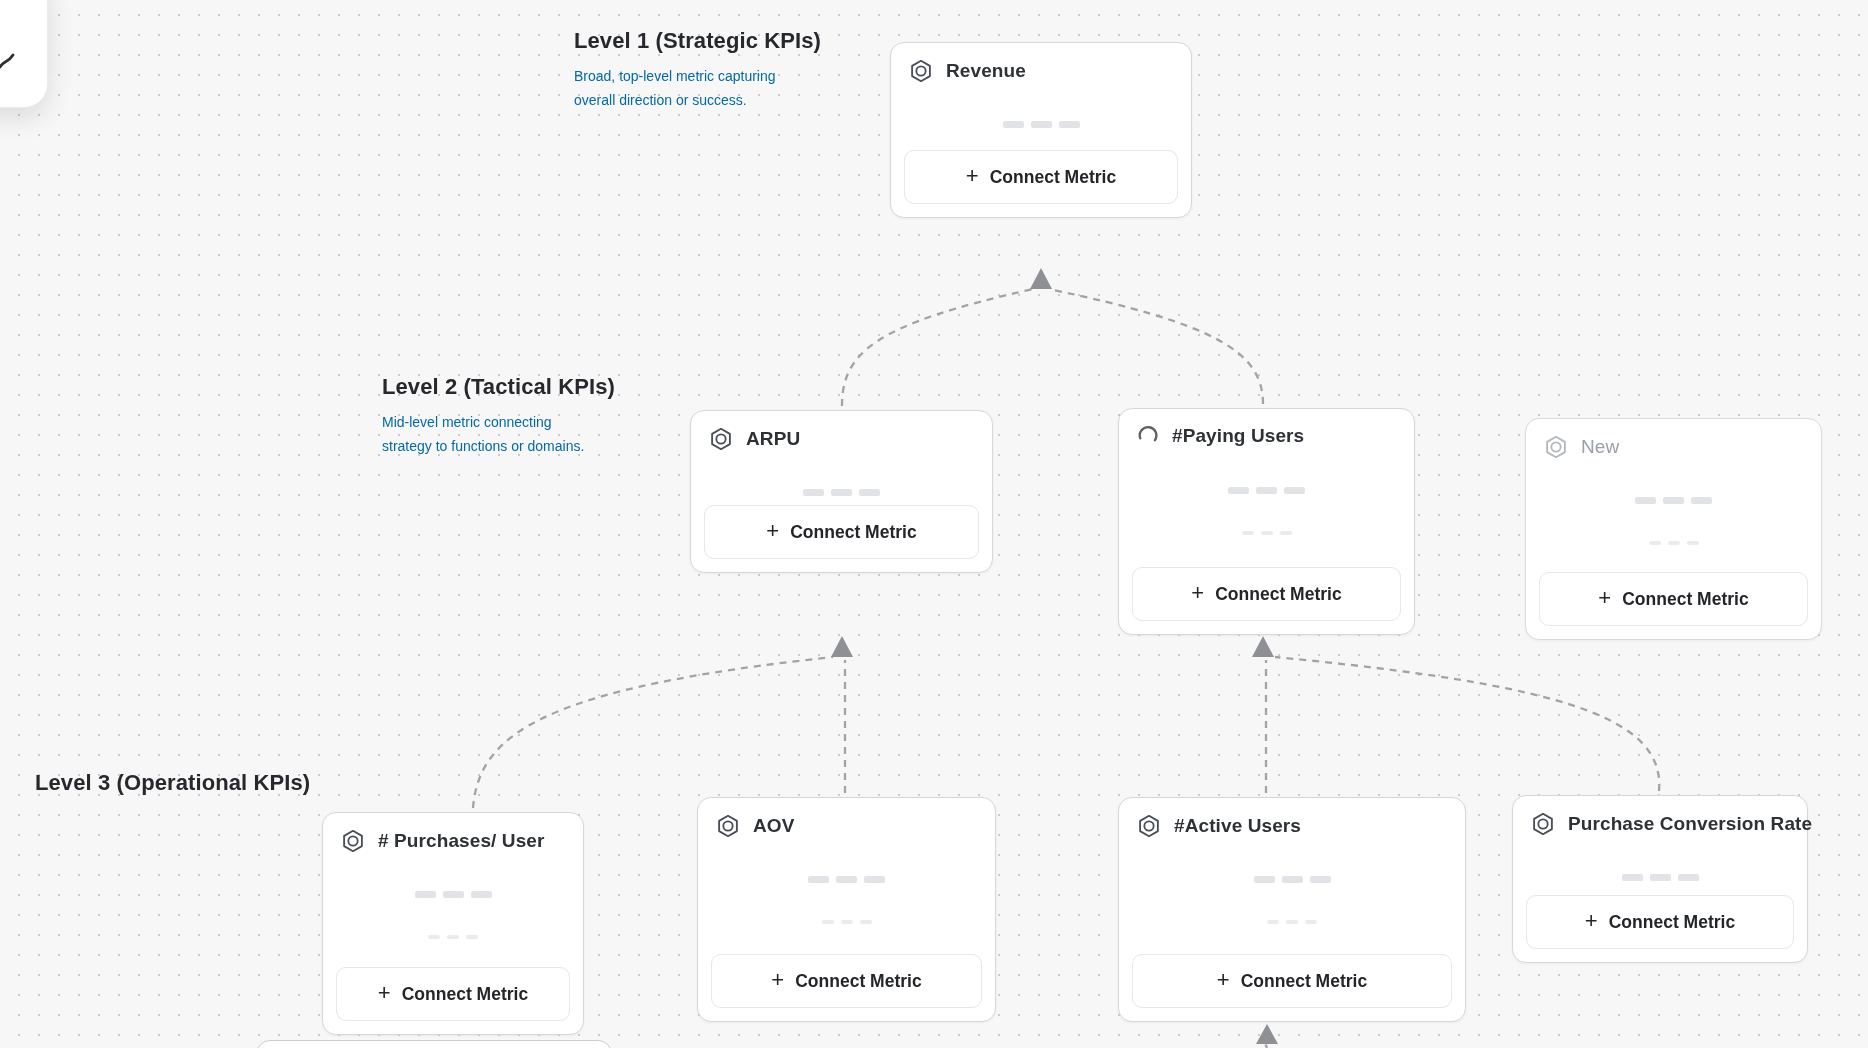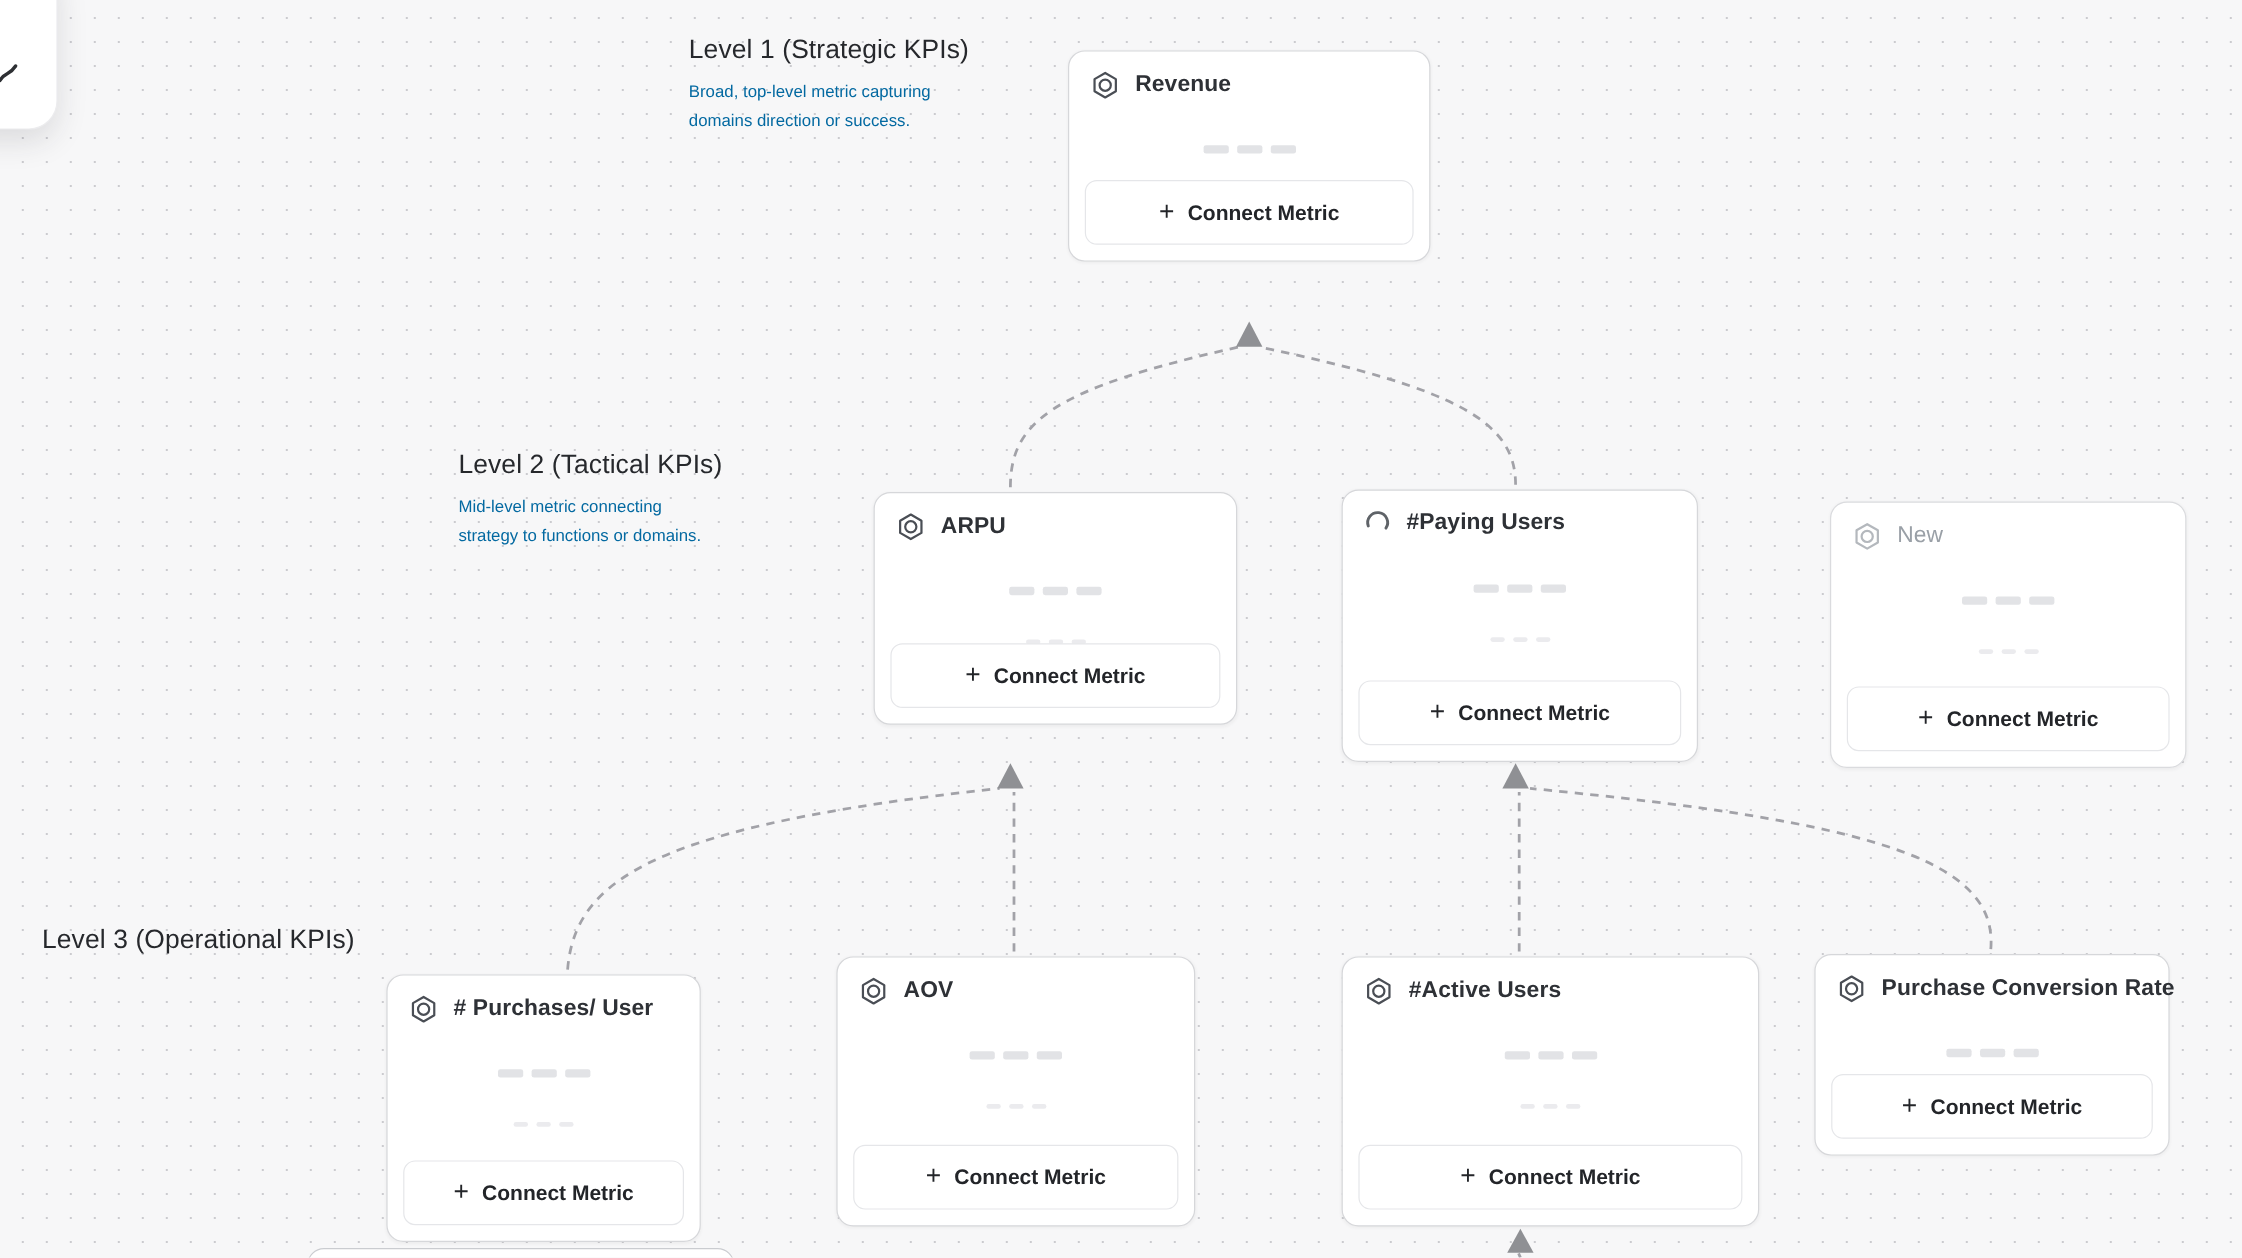--- a/index.html
+++ b/index.html
@@ -9,21 +9,21 @@
     background-color:#f7f7f8;
     background-image:radial-gradient(circle,#cbcbcf 1.15px,transparent 1.15px);
     background-size:20px 20px;
     background-position:9px 5px;
   }
   .edges{position:absolute;left:0;top:0;width:1868px;height:1048px;}
   .edges path{stroke:#a2a2a8;stroke-width:2.3;fill:none;stroke-dasharray:7 6;}
   .edges polygon{fill:#8f9094;stroke:none;}
 
   .level-label{position:absolute;color:#26282c;}
-  .level-label h2{margin:0;font-size:22px;font-weight:400;letter-spacing:.1px;color:#26282c;}
+  .level-label h2{margin:0;font-size:22px;font-weight:700;letter-spacing:.1px;color:#26282c;}
   .level-label p{margin:10px 0 0 0;font-size:14px;line-height:24px;color:#0369a1;font-weight:400;}
 
   .card{
     position:absolute;background:#ffffff;border:1px solid #d6d7da;border-radius:14px;
     box-shadow:0 1px 3px rgba(30,30,35,.05);box-sizing:border-box;
   }
   .card-header{position:absolute;left:17px;top:15px;right:14px;display:flex;align-items:center;gap:12px;}
   .card-title{font-size:19px;font-weight:600;color:#2e3136;white-space:nowrap;letter-spacing:.1px;}
   .hex-icon,.spin-icon{flex:0 0 auto;display:block;}
 
@@ -72,21 +72,21 @@
   <path d="M 1659 791 C 1665 718 1565 685 1275 657"></path>
   <polygon points="1263,636 1252,657 1274,657"></polygon>
   <path d="M 1267 1048 L 1265.5 1044.5"></path>
   <polygon points="1267,1024 1256,1044 1278,1044"></polygon>
 </svg>
 
 <div class="level-label" style="left:574px;top:28px;">
   <h2>Level 1 (Strategic KPIs)</h2>
   <p>
     <span>Broad, top-level metric capturing</span><br>
-    <span>domains direction or success.</span>
+    <span>overall direction or success.</span>
   </p>
 </div>
 <div class="level-label" style="left:382px;top:374px;">
   <h2>Level 2 (Tactical KPIs)</h2>
   <p>
     <span>Mid-level metric connecting</span><br>
     <span>strategy to functions or domains.</span>
   </p>
 </div>
 <div class="level-label" style="left:35px;top:770px;">
@@ -112,21 +112,21 @@
         <i></i>
         <i></i>
       </div>
   </div>
   <button class="connect-btn">
     <span class="plus">+</span>
     <span>Connect Metric</span>
   </button>
 </div>
 
-<div class="card" style="left:690px;top:410px;width:303px;height:194px;margin-left:38px;">
+<div class="card" style="left:690px;top:410px;width:303px;height:163px;">
   <div class="card-header">
     <svg class="hex-icon" width="26" height="26" viewBox="0 0 24 24">
       <polygon points="12,2.6 20.2,7.3 20.2,16.7 12,21.4 3.8,16.7 3.8,7.3" fill="none" stroke="#4a4e55" stroke-width="1.7" stroke-linejoin="round"></polygon>
       <circle cx="12" cy="12" r="4.3" fill="none" stroke="#4a4e55" stroke-width="1.7"></circle>
     </svg>
     <span class="card-title">ARPU</span>
   </div>
   <div class="skeleton">
     <div class="sk-row sk-row1">
         <i></i>

